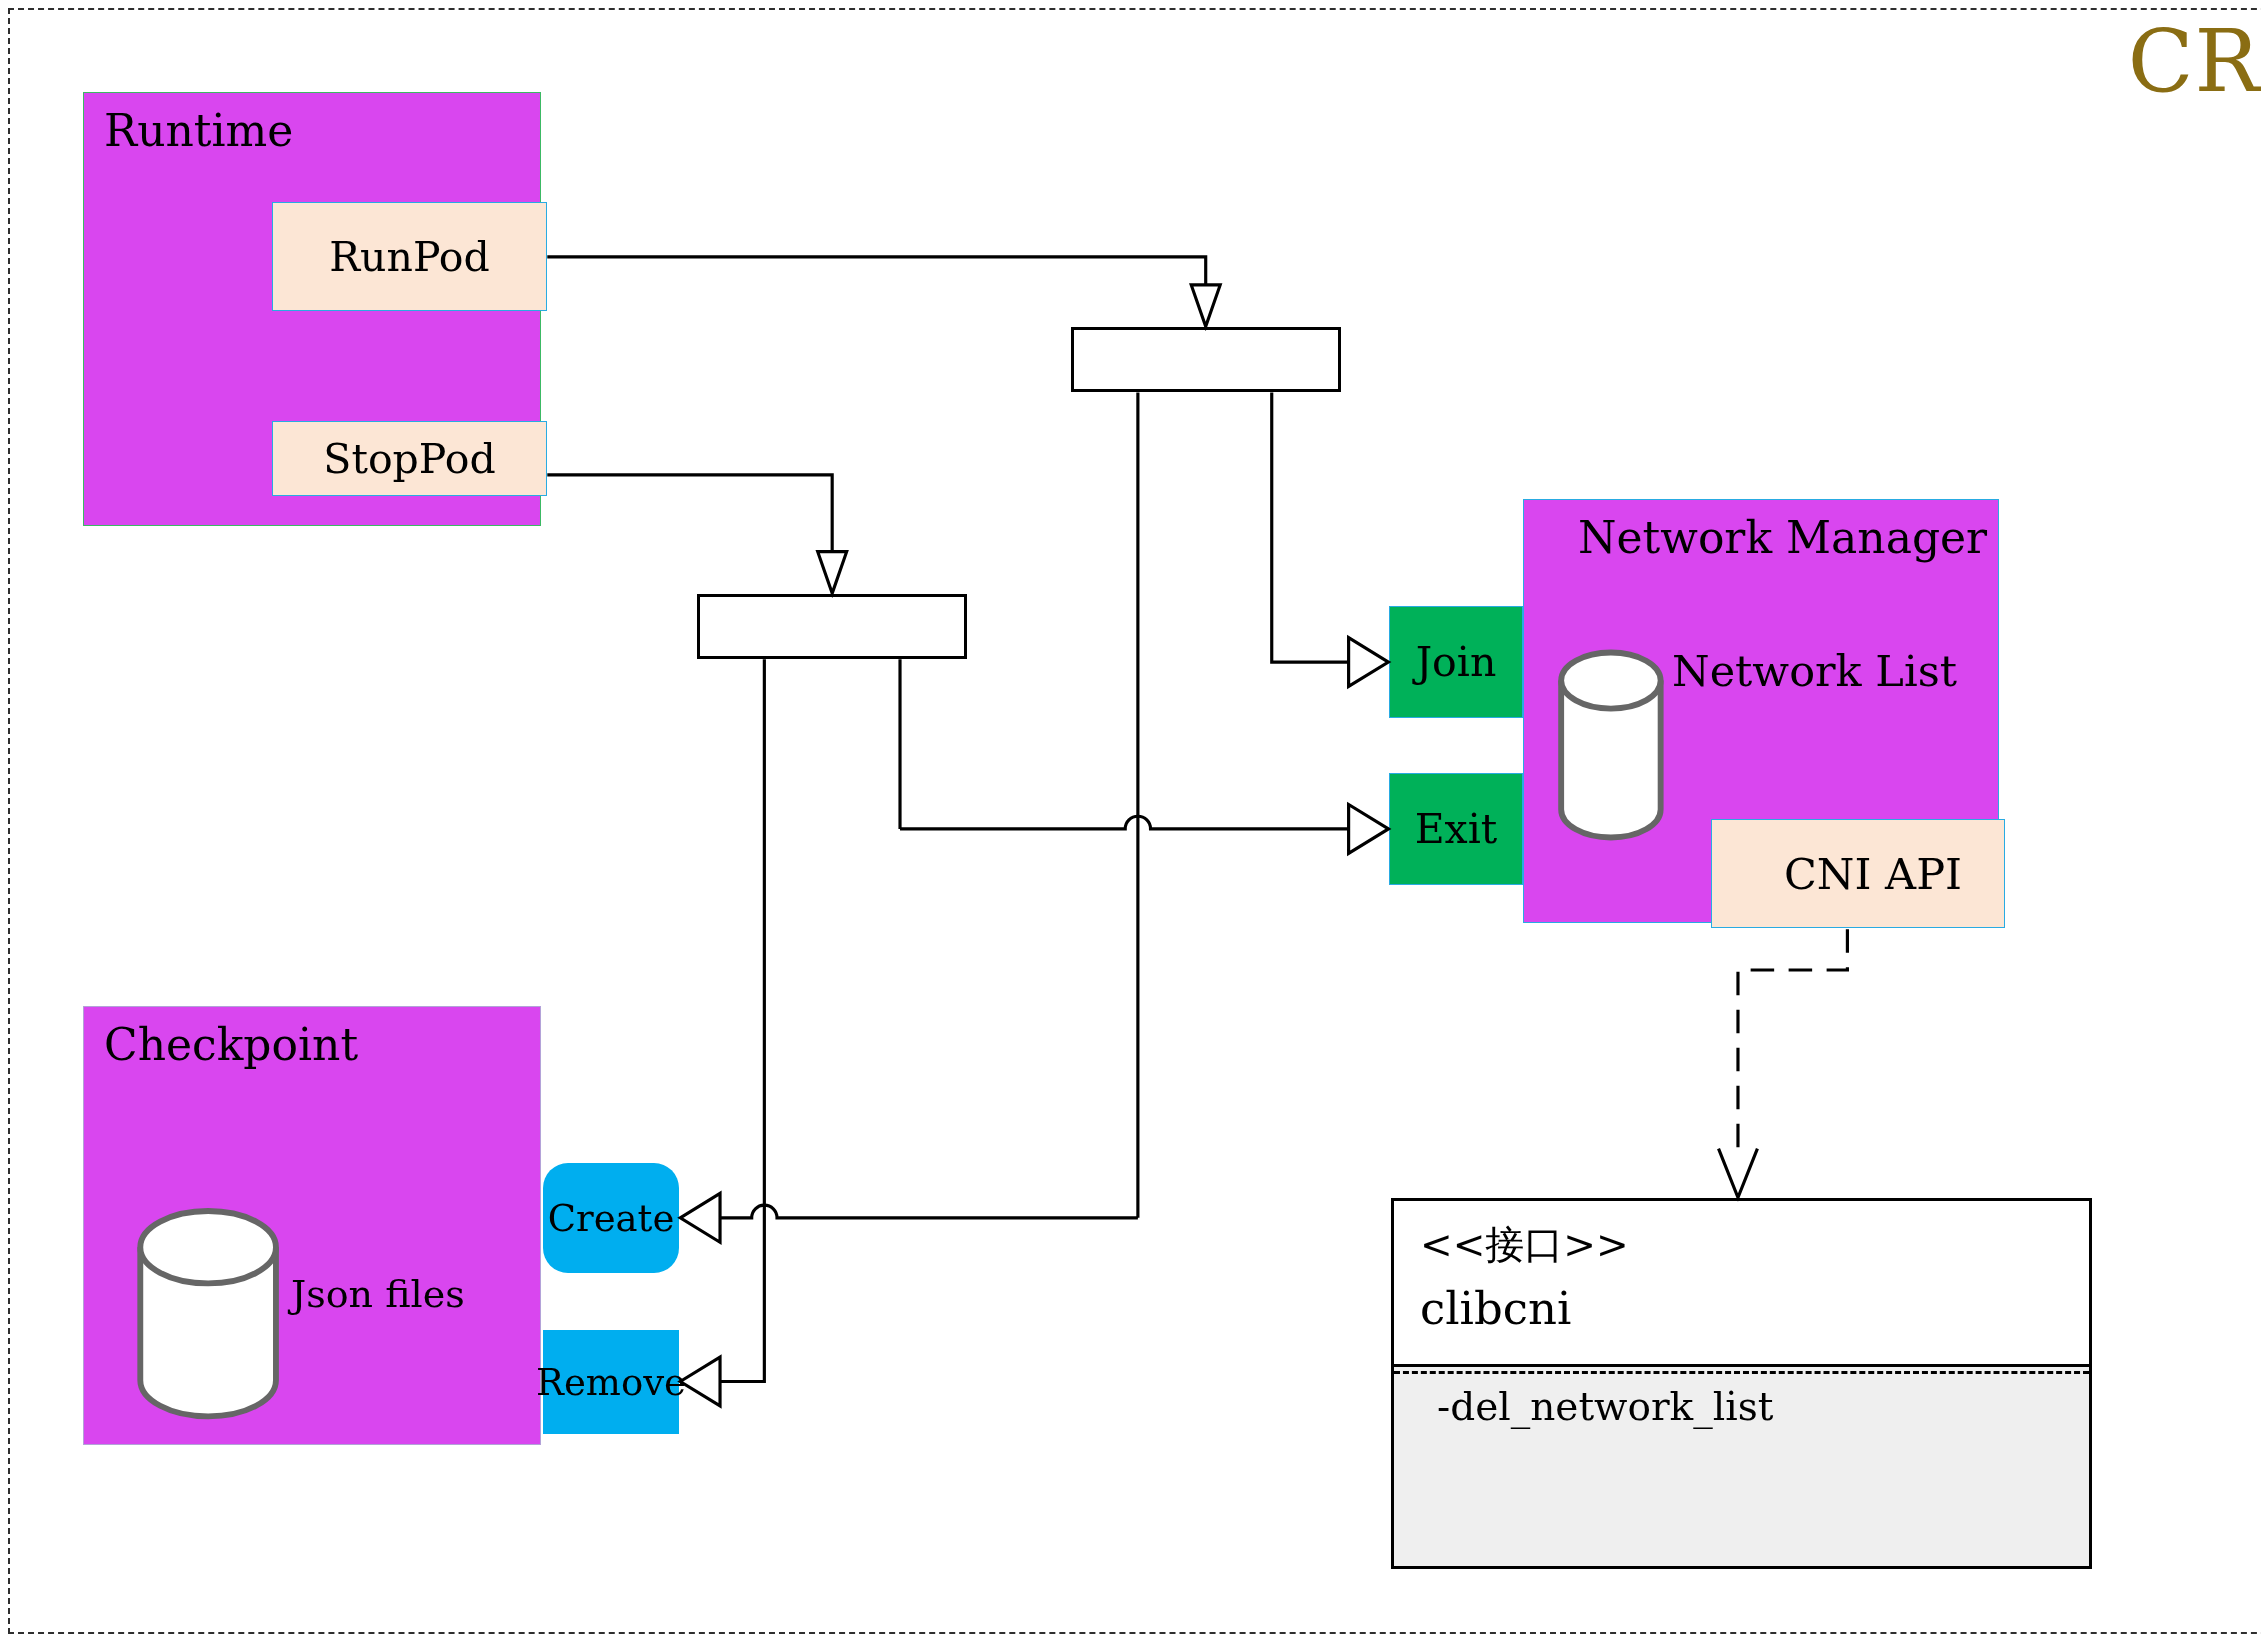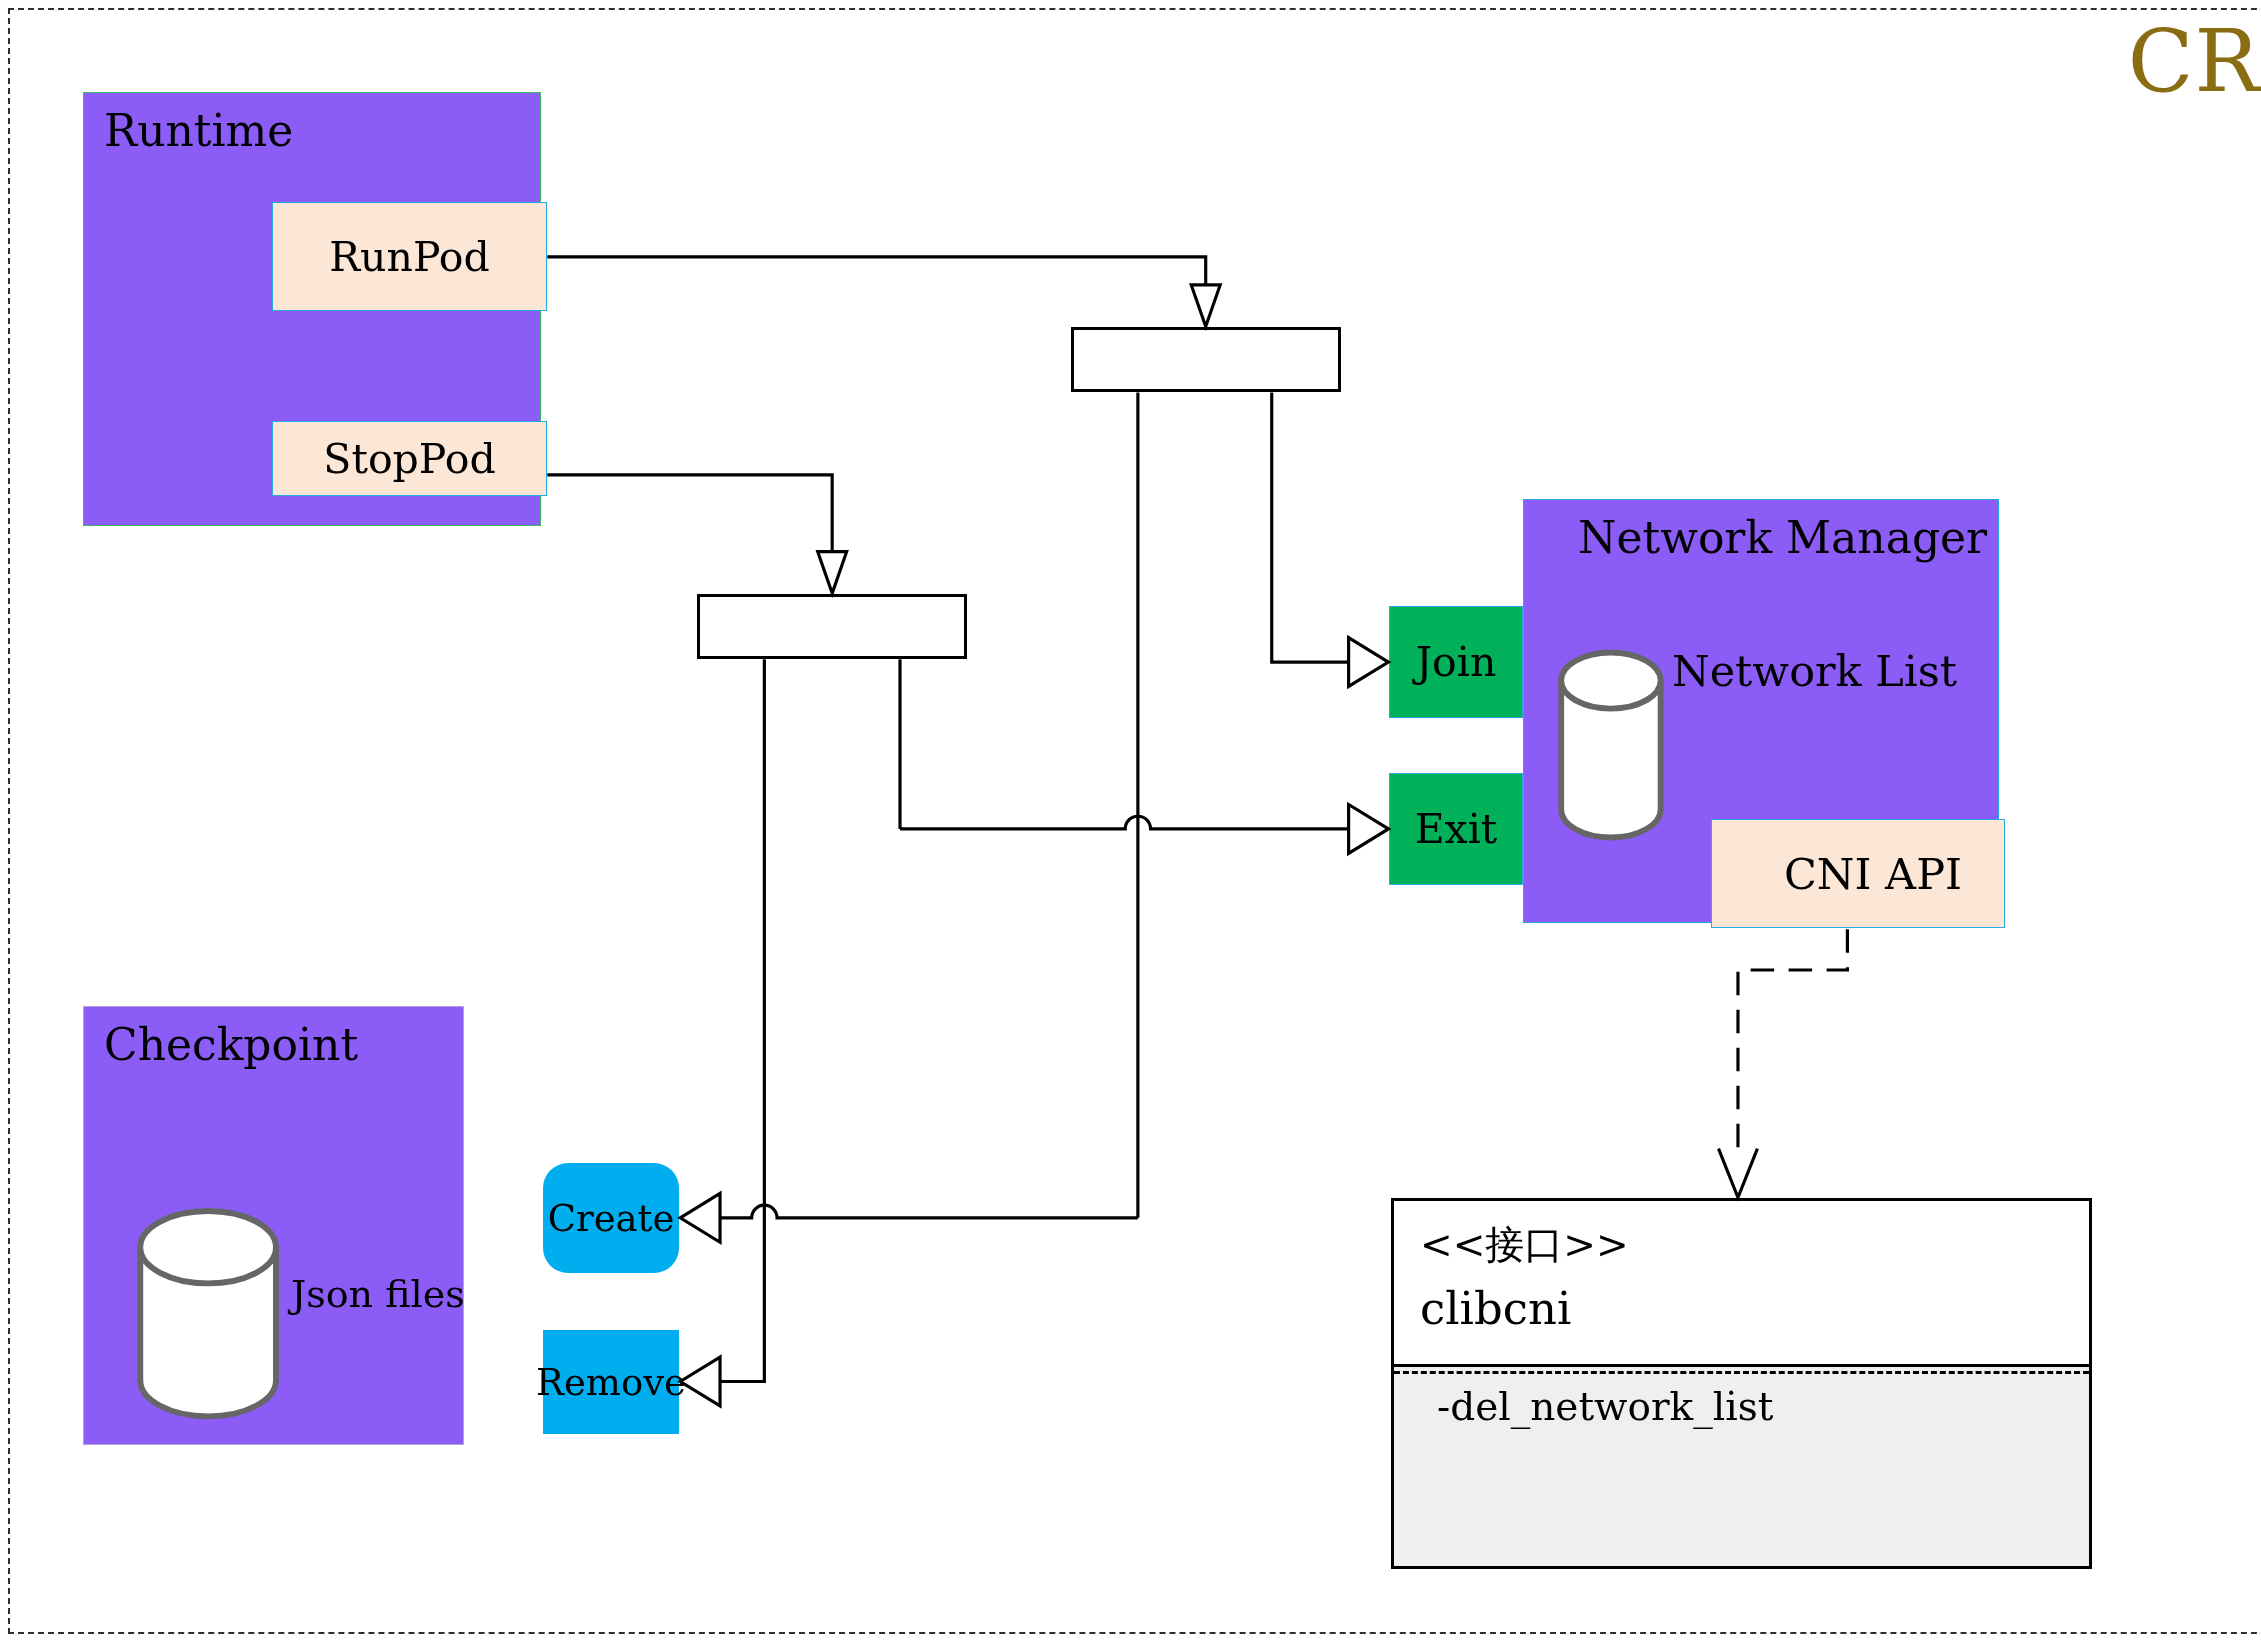--- a/index.html
+++ b/index.html
@@ -1,22 +1,22 @@
 <!DOCTYPE html>
 <html style="font-size:7.2px"><head>
 <meta charset="utf-8">
 <style>
   html,body{margin:0;padding:0;background:#fff;}
   body{width:2335px;height:1642px;position:relative;font-family:"DejaVu Serif","Liberation Serif",serif;color:#000;}
   .page-border{position:absolute;left:8.1px;top:8.1px;right:8.1px;bottom:8.1px;border:2.3px dashed #2e2e2e;pointer-events:none;}
   .abs{position:absolute;box-sizing:border-box;}
   .cri{position:absolute;right:40px;top:18px;font-size:86px;color:#8a6d13;letter-spacing:0.9px;line-height:1;}
-  .container-box{background:#8b5cf6;}
+  .container-box{background:#d946ef;}
   .runtime{left:83px;top:92px;width:458px;height:434px;border:1.8px solid #3cb964;}
-  .checkpoint{left:83px;top:1006px;width:381px;height:439px;border:1.4px solid #b3a2d8;}
+  .checkpoint{left:83px;top:1006px;width:458px;height:439px;border:1.4px solid #b3a2d8;}
   .nmbox{left:1523px;top:499px;width:476px;height:424px;border:1.4px solid #29abe2;padding-left:44px;}
   .box-title{position:absolute;left:20px;top:11.8px;font-size:44px;white-space:nowrap;}
   .nmbox .box-title{left:54px;}
   .port{display:flex;align-items:center;justify-content:center;font-size:41px;white-space:nowrap;}
   .peach{background:#fce6d5;border:1.4px solid #29abe2;}
   .runpod{left:272px;top:202px;width:275px;height:109px;}
   .stoppod{left:272px;top:421px;width:275px;height:75px;}
   .cniapi{left:1711px;top:819px;width:294px;height:109px;font-size:43px;padding-left:30px;}
   .greenport{background:#00b159;border:0.9px solid #29abe2;}
   .join{left:1389px;top:606px;width:134px;height:112px;}

